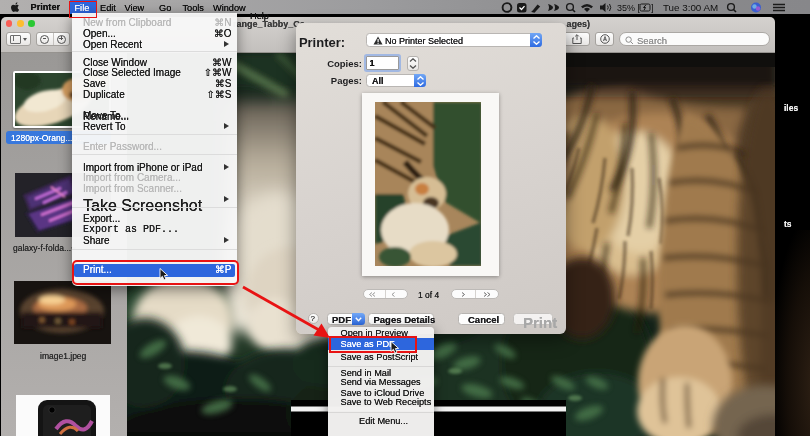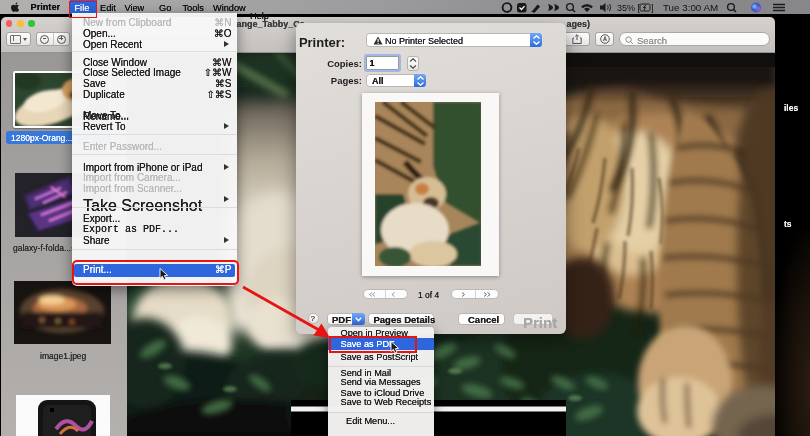--- a/index.html
+++ b/index.html
@@ -500,21 +500,21 @@
     <div class="abs txt" style="left: 340.5px; top: 328.2px; font-size: 9.2px; line-height: 11px; color: rgb(28, 28, 28);">Open in Preview</div>
     <div class="abs" style="left: 328px; top: 337.5px; width: 106px; height: 12px; background: rgb(45, 102, 221);"></div>
     <div class="abs txt" style="left: 340.5px; top: 339.2px; font-size: 9.2px; line-height: 11px; color: rgb(255, 255, 255);">Save as PDF</div>
     <div class="abs txt" style="left: 340.5px; top: 352px; font-size: 9.2px; line-height: 11px; color: rgb(28, 28, 28);">Save as PostScript</div>
     <div class="abs" style="left: 328px; top: 366px; width: 106px; height: 1px; background: rgb(216, 215, 214);"></div>
     <div class="abs txt" style="left: 340.5px; top: 367.7px; font-size: 9.2px; line-height: 11px; color: rgb(28, 28, 28);">Send in Mail</div>
     <div class="abs txt" style="left: 340.5px; top: 377px; font-size: 9.2px; line-height: 11px; color: rgb(28, 28, 28);">Send via Messages</div>
     <div class="abs txt" style="left: 340.5px; top: 387.5px; font-size: 9.2px; line-height: 11px; color: rgb(28, 28, 28);">Save to iCloud Drive</div>
     <div class="abs txt" style="left: 340.5px; top: 397.4px; font-size: 9.2px; line-height: 11px; color: rgb(28, 28, 28);">Save to Web Receipts</div>
     <div class="abs" style="left: 328px; top: 411.5px; width: 106px; height: 1px; background: rgb(216, 215, 214);"></div>
-    <div class="abs txt" style="left: 346px; top: 416.1px; font-size: 9.2px; line-height: 11px; color: rgb(28, 28, 28);">Edit Menu...</div>
+    <div class="abs txt" style="left: 359px; top: 416.1px; font-size: 9.2px; line-height: 11px; color: rgb(28, 28, 28);">Edit Menu...</div>
     <div class="abs" style="left: 329px; top: 335.8px; width: 87.5px; height: 17px; border: 2px solid rgb(232, 19, 19); box-sizing: border-box;"></div>
   </div>
 
 <div class="abs" style="left:68.5px;top:1px;width:28.5px;height:16.5px;border:1.6px solid #e81313;box-sizing:border-box;"></div>
 <div class="abs" style="left:72px;top:259.5px;width:167px;height:25.5px;border:2px solid #e81313;border-radius:5px;box-sizing:border-box;"></div>
 <svg class="abs" style="left:240px;top:283px;" width="95" height="60" viewBox="0 0 95 60">
   <path d="M3,4 L79,47" stroke="#e81313" stroke-width="2.7" fill="none"></path>
   <path d="M90,55 L81.5,40.5 L73.5,52.5 Z" fill="#e81313"></path>
 </svg>
 

